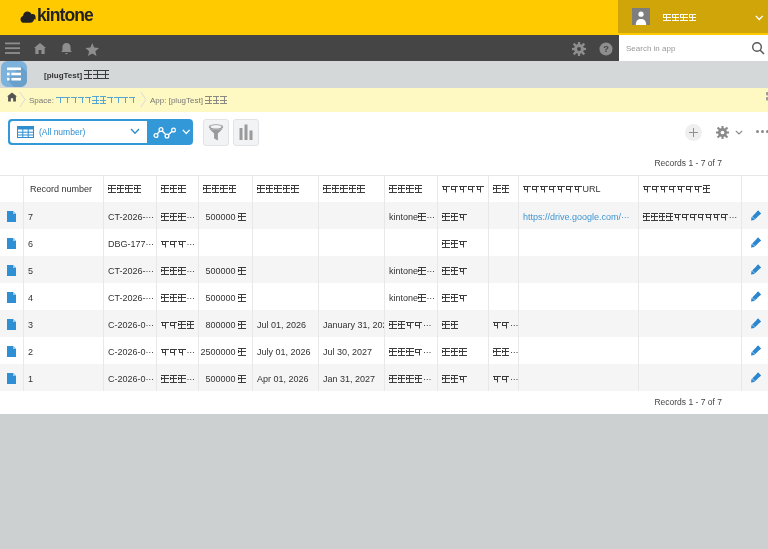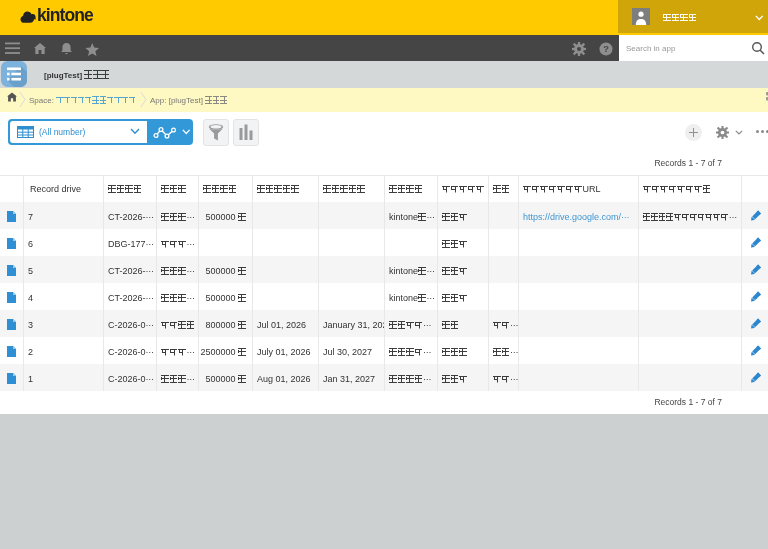--- a/index.html
+++ b/index.html
@@ -254,21 +254,21 @@
 <div class="abs" style="left:756px;top:130px;width:12px;height:4px;overflow:hidden">
       <div style="position:absolute;left:0;top:0;width:3.4px;height:3.4px;border-radius:50%;background:#8a8a8a"></div>
       <div style="position:absolute;left:5px;top:0;width:3.4px;height:3.4px;border-radius:50%;background:#8a8a8a"></div>
       <div style="position:absolute;left:10px;top:0;width:3.4px;height:3.4px;border-radius:50%;background:#8a8a8a"></div>
     </div>
 <div class="abs" style="left:0;top:158px;width:722px;text-align:right;font-size:8.5px;color:#444">Records 1 - 7 of 7</div>
 <table class="abs" style="left:0;top:175px;border-top:1px solid #e8e8e8">
       <tbody>
         <tr>
           <th class="c" style="width:23px"></th>
-          <th style="width:80px;padding-left:6.5px">Record drive</th>
+          <th style="width:80px;padding-left:6.5px">Record number</th>
           <th style="width:53px"><i class="k9"></i><i class="k9"></i><i class="k9"></i><i class="k9"></i></th>
           <th style="width:42px"><i class="k9"></i><i class="k9"></i><i class="k9"></i></th>
           <th style="width:54px"><i class="k9"></i><i class="k9"></i><i class="k9"></i><i class="k9"></i></th>
           <th style="width:66px"><i class="k9"></i><i class="k9"></i><i class="k9"></i><i class="k9"></i><i class="k9"></i></th>
           <th style="width:66px"><i class="k9"></i><i class="k9"></i><i class="k9"></i><i class="k9"></i><i class="k9"></i></th>
           <th style="width:53px"><i class="k9"></i><i class="k9"></i><i class="k9"></i><i class="k9"></i></th>
           <th style="width:51px"><i class="p9"></i><i class="p9"></i><i class="p9"></i><i class="p9"></i><i class="p9"></i></th>
           <th style="width:30px"><i class="k9"></i><i class="k9"></i></th>
           <th style="width:120px"><i class="p9"></i><i class="p9"></i><i class="p9"></i><i class="p9"></i><i class="p9"></i><i class="p9"></i><i class="p9"></i>URL</th>
           <th style="width:103px"><i class="p9"></i><i class="p9"></i><i class="p9"></i><i class="p9"></i><i class="p9"></i><i class="p9"></i><i class="p9"></i><i class="k9"></i></th>
@@ -446,21 +446,21 @@
           <td class="c">
             <svg width="9" height="11" viewBox="0 0 9 11">
               <path fill="#2f8fd4" d="M0 0 L6 0 L9 3 L9 11 L0 11 Z"></path>
               <path fill="#9cc9ea" d="M6 0 L9 3 L6 3 Z"></path>
             </svg>
           </td>
           <td>1</td>
           <td>C-2026-0<span style="letter-spacing:-0.3px">···</span></td>
           <td><i class="k9"></i><i class="k9"></i><i class="k9"></i><span style="letter-spacing:-0.3px">···</span></td>
           <td class="r">500000 <i class="k9"></i></td>
-          <td>Aug 01, 2026</td>
+          <td>Apr 01, 2026</td>
           <td>Jan 31, 2027</td>
           <td><i class="k9"></i><i class="k9"></i><i class="k9"></i><i class="k9"></i><span style="letter-spacing:-0.3px">···</span></td>
           <td><i class="k9"></i><i class="k9"></i><i class="p9"></i></td>
           <td><i class="p9"></i><i class="p9"></i><span style="letter-spacing:-0.3px">···</span></td>
           <td></td>
           <td></td>
           <td class="c">
             <svg width="12.5" height="12.5" viewBox="0 0 11 11">
               <g transform="rotate(45 5.5 5.5)">
                 <rect x="3.7" y="0.2" width="3.6" height="7.3" fill="#2c87cf"></rect>

